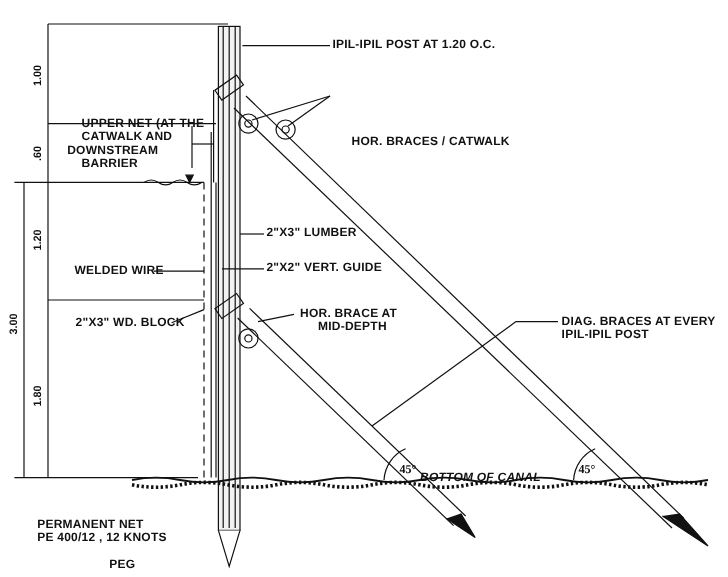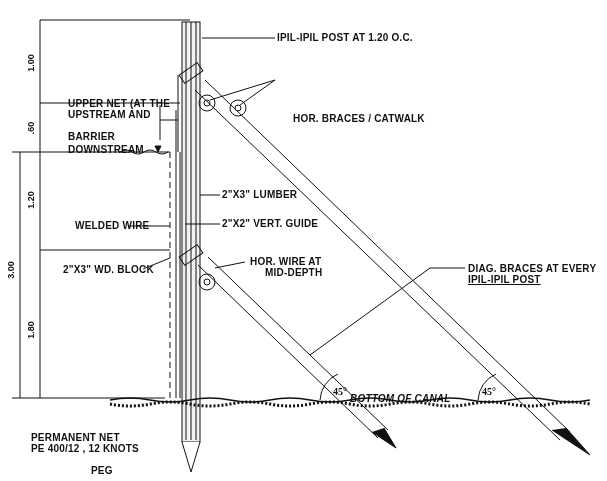--- a/index.html
+++ b/index.html
@@ -79,31 +79,31 @@
     <line x1="430" y1="268" x2="465" y2="268"></line>
 
     <path d="M320 400 A30 30 0 0 1 338 374"></path>
     <path d="M478 400 A30 30 0 0 1 496 374"></path>
   </g>
 </svg>
 
 <div class="lbl" style="left:277px;top:32px;">IPIL-IPIL POST AT 1.20 O.C.</div>
 <div class="lbl" style="left:293px;top:74px;margin-top:39px;">HOR. BRACES / CATWALK</div>
 <div class="lbl" style="left:68px;top:98px;">UPPER NET (AT THE</div>
-<div class="lbl" style="left:68px;top:109px;">UPSTREAM AND</div>
-<div class="lbl" style="left:68px;top:120px;margin-top:24px;">DOWNSTREAM</div>
+<div class="lbl" style="left:68px;top:109px;">CATWALK AND</div>
+<div class="lbl" style="left:56px;top:120px;">DOWNSTREAM</div>
 <div class="lbl" style="left:68px;top:131px;text-align:center;">BARRIER</div>
 <div class="lbl" style="left:222px;top:189px;">2"X3" LUMBER</div>
 <div class="lbl" style="left:222px;top:218px;">2"X2" VERT. GUIDE</div>
-<div class="lbl" style="left:75px;top:220px;">WELDED WIRE</div>
+<div class="lbl" style="left:62px;top:220px;">WELDED WIRE</div>
 <div class="lbl" style="left:63px;top:264px;">2"X3" WD. BLOCK</div>
-<div class="lbl" style="left:250px;top:256px;">HOR. WIRE AT</div>
+<div class="lbl" style="left:250px;top:256px;">HOR. BRACE AT</div>
 <div class="lbl" style="left:250px;top:267px;margin-left:15px;">MID-DEPTH</div>
 <div class="lbl" style="left:468px;top:263px;">DIAG. BRACES AT EVERY</div>
-<div class="lbl" style="left:468px;top:274px;text-decoration:underline;">IPIL-IPIL POST</div>
+<div class="lbl" style="left:468px;top:274px;">IPIL-IPIL POST</div>
 <div class="lbl" style="left:350px;top:393px;font-style:italic;">BOTTOM OF CANAL</div>
 <div class="lbl" style="left:31px;top:432px;">PERMANENT NET</div>
 <div class="lbl" style="left:31px;top:443px;">PE 400/12 , 12 KNOTS</div>
 <div class="lbl" style="left:91px;top:465px;">PEG</div>
 
 <div class="dim" style="left:22px;top:58px;">1.00</div>
 <div class="dim" style="left:25px;top:123px;">.60</div>
 <div class="dim" style="left:22px;top:195px;">1.20</div>
 <div class="dim" style="left:22px;top:325px;">1.80</div>
 <div class="dim" style="left:2px;top:265px;">3.00</div>

